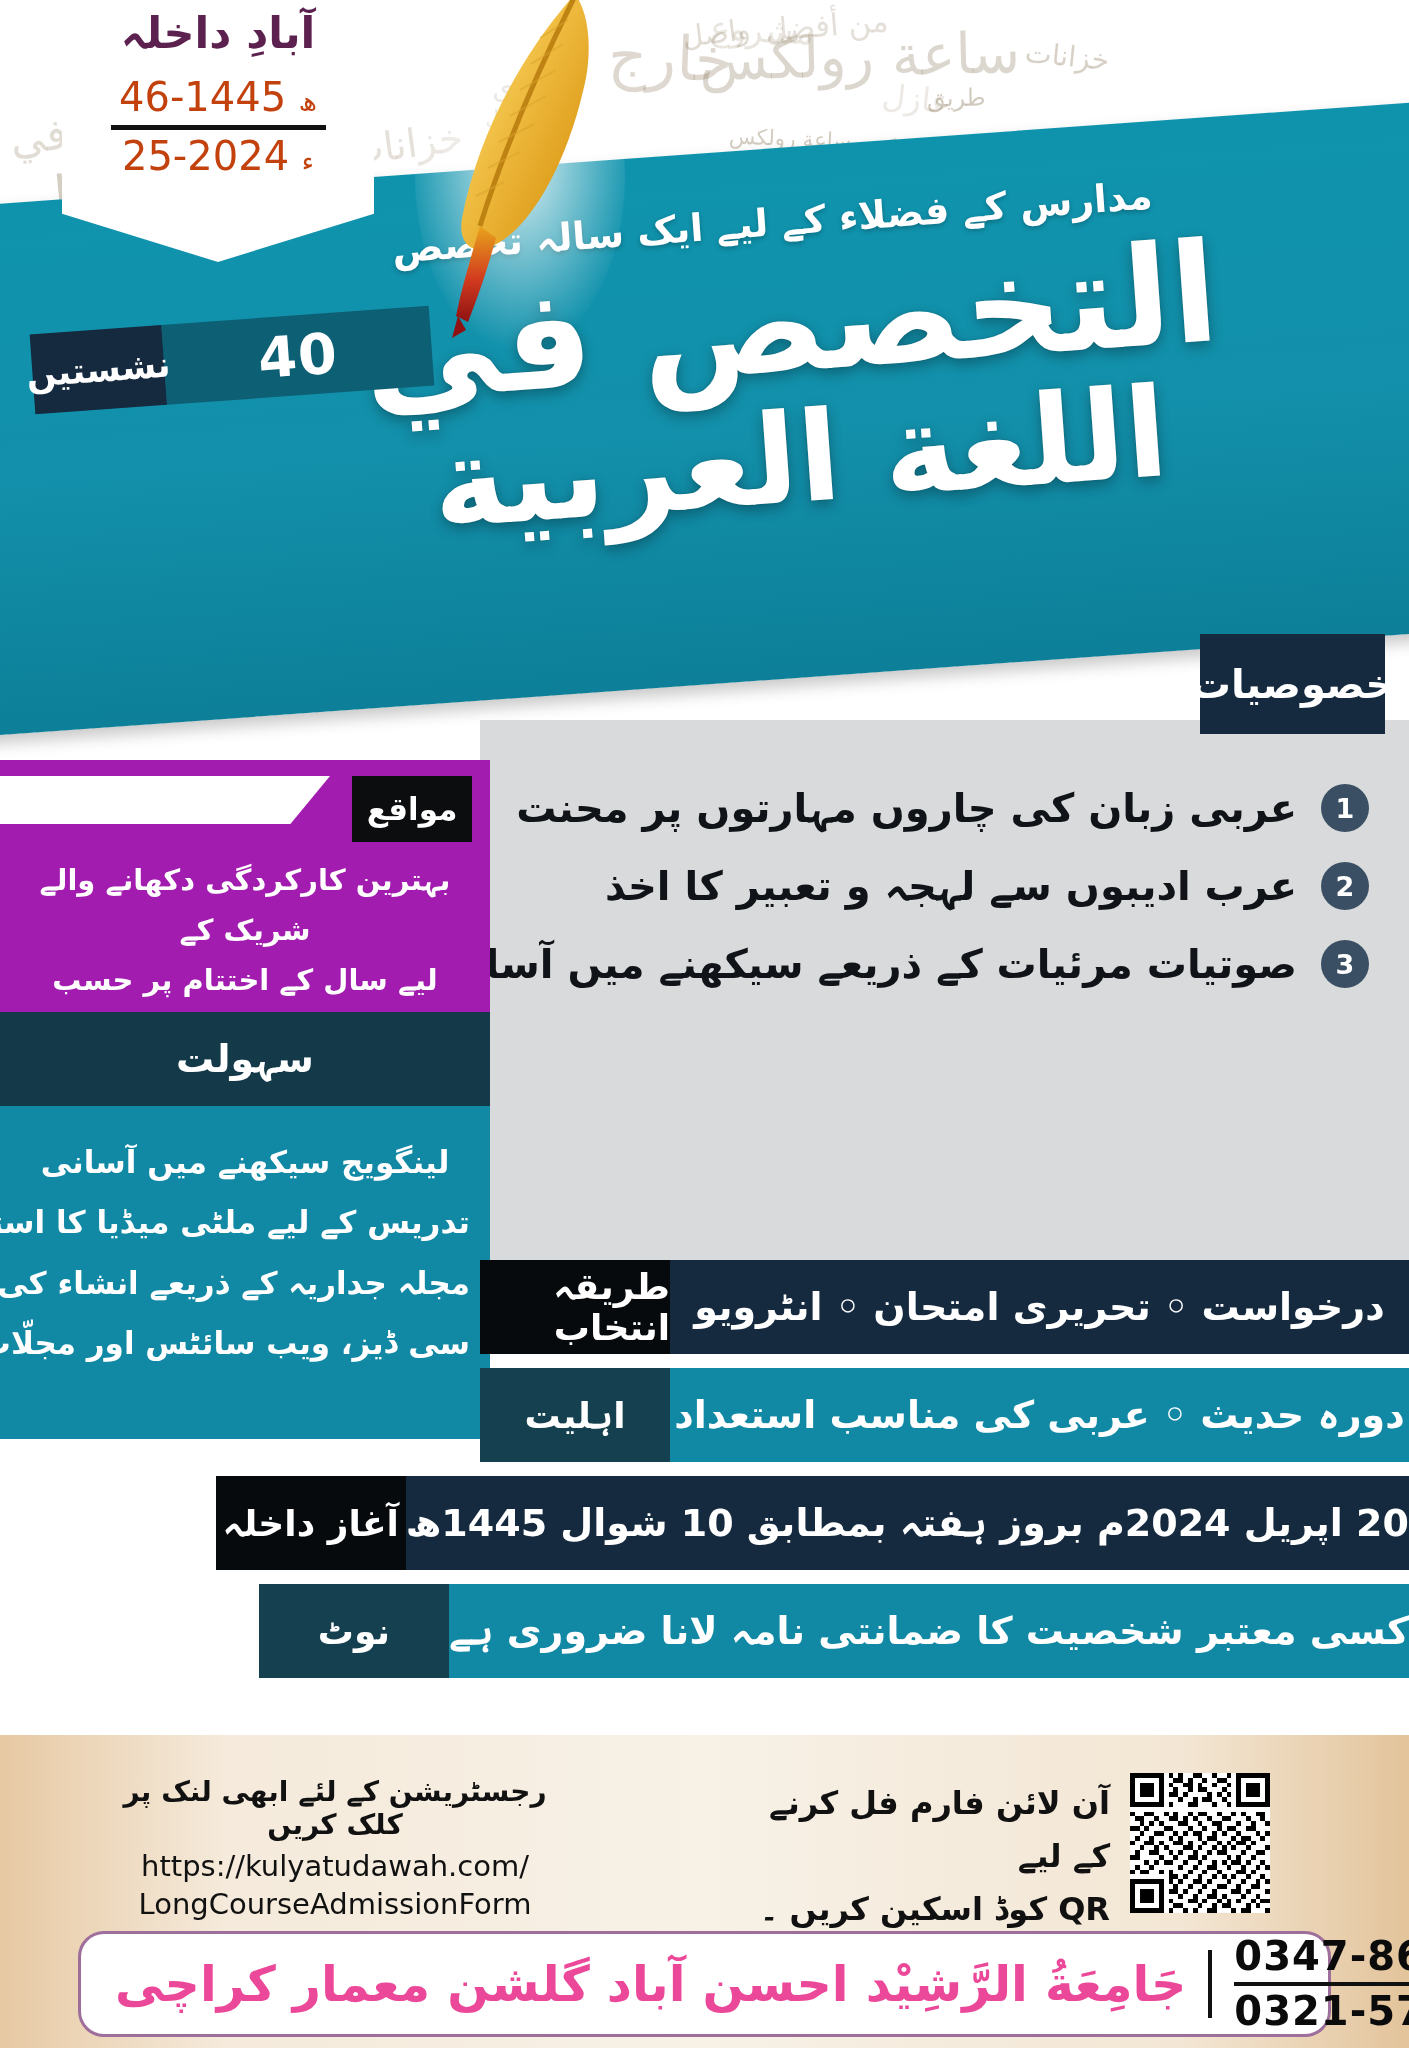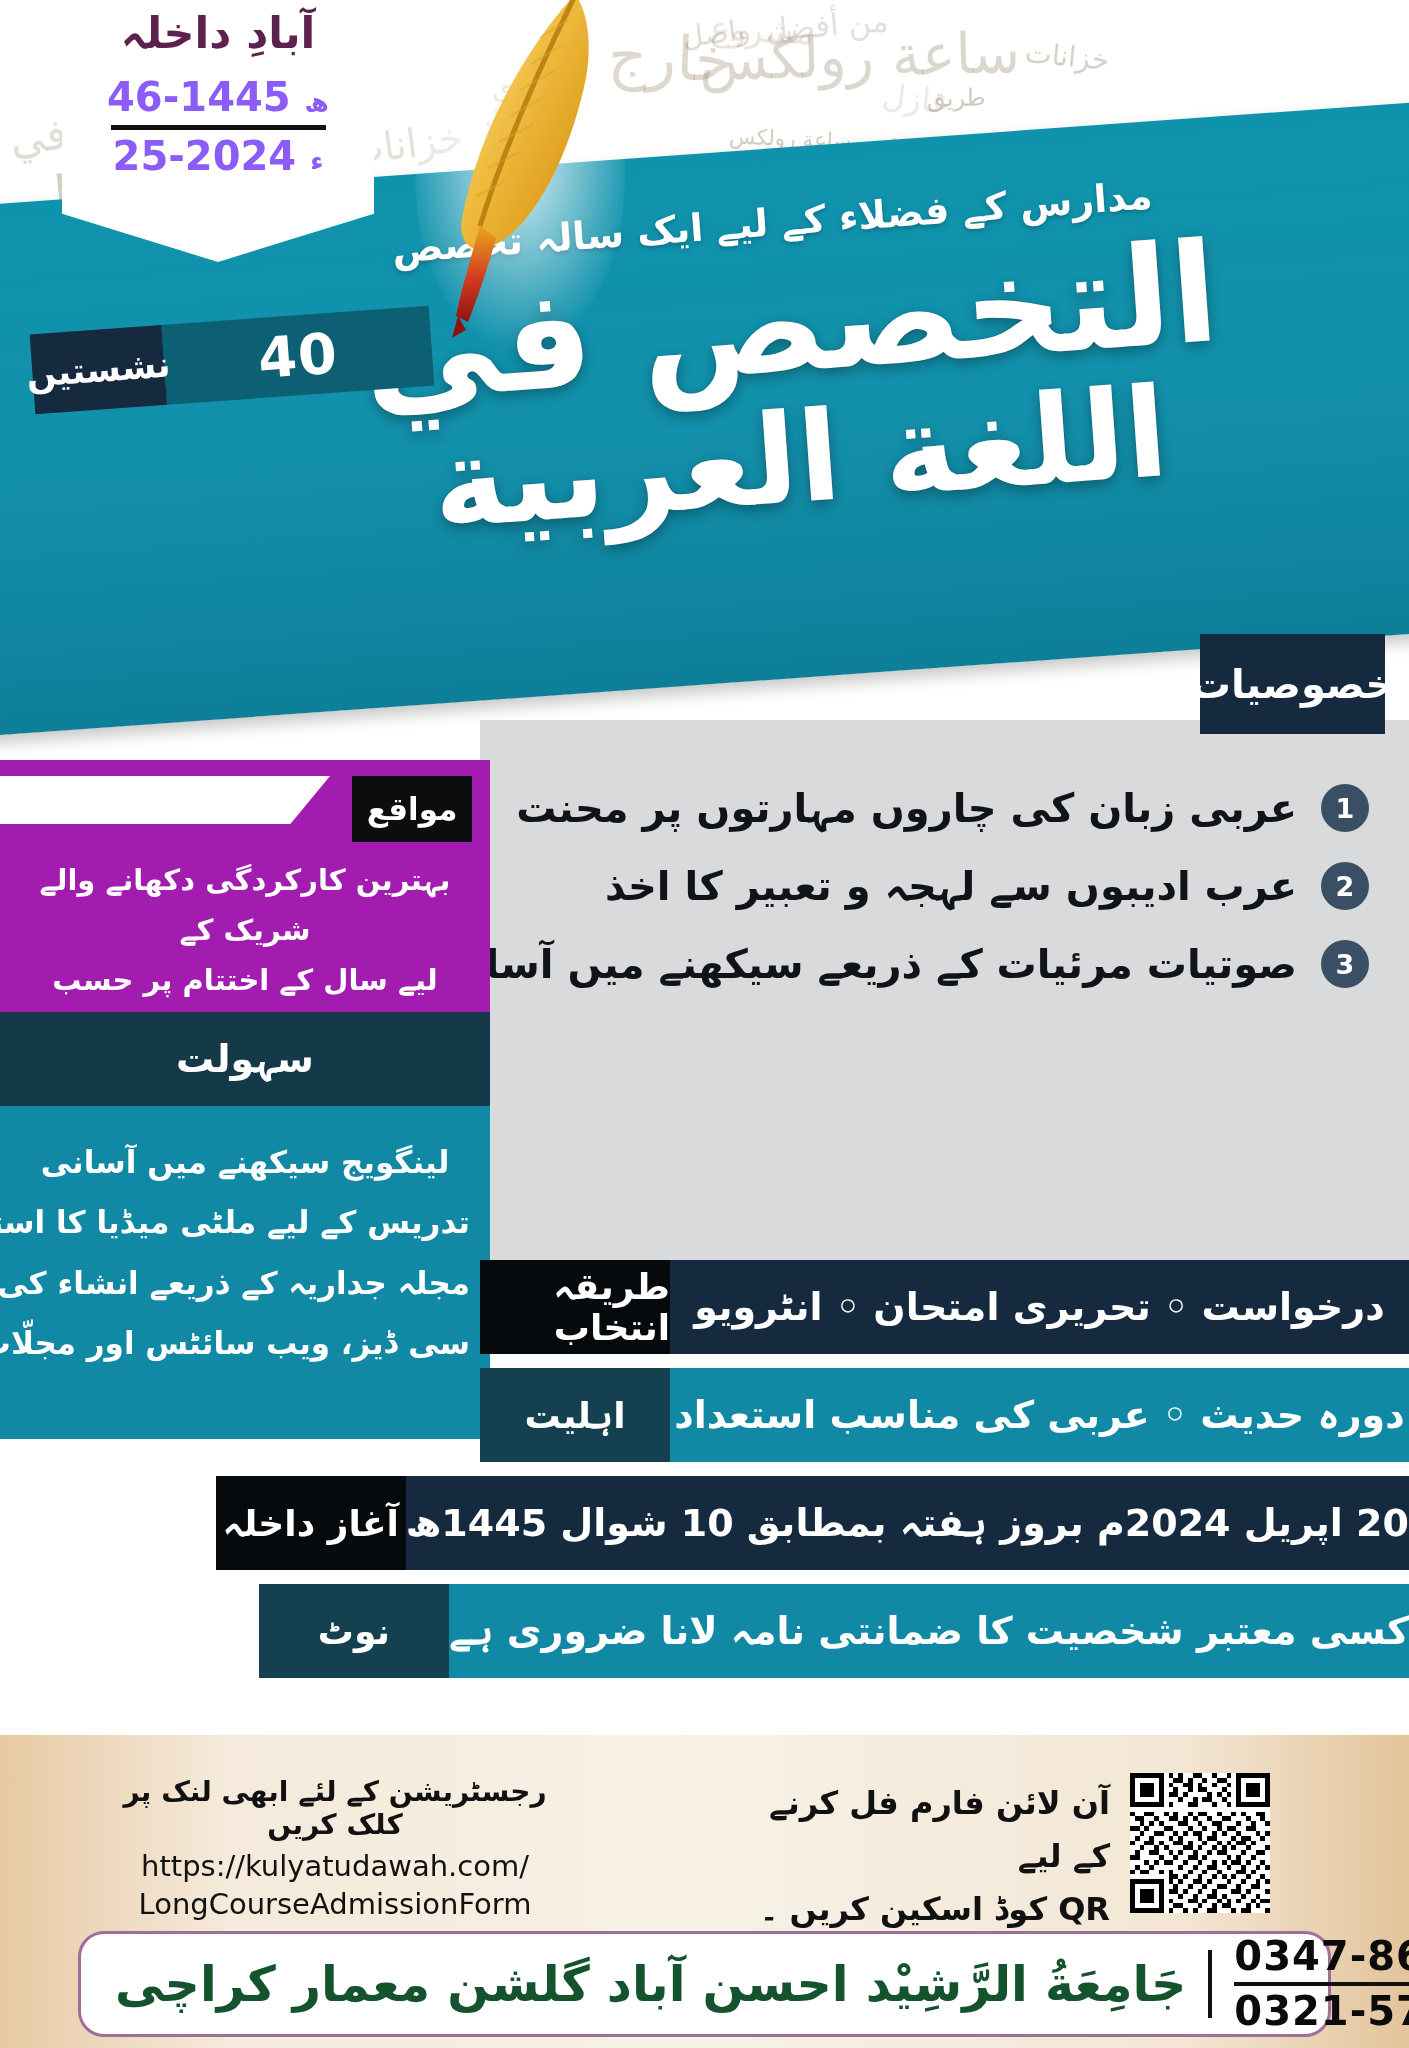--- a/index.html
+++ b/index.html
@@ -31,21 +31,21 @@
     background:#ffffff;z-index:6;
     clip-path:polygon(0 0,100% 0,100% 82%,50% 100%,0 82%);
     box-shadow:0 2px 7px rgba(0,0,0,.25);
     text-align:center;
   }
   .announce-title{
     margin-top:16px;font-size:43px;font-weight:700;color:#5d2150;
     line-height:1.1;letter-spacing:0;
   }
   .hijri,.eesvi{
-    font-size:40px;font-weight:700;color:#8b5cf6;line-height:1.12;
+    font-size:40px;font-weight:400;color:#c2410c;line-height:1.12;
     direction:rtl;
   }
   .hijri{margin-top:18px;}
   .yr-rule{width:215px;height:5px;background:#111;margin:5px auto 4px;}
   .eesvi{margin-bottom:16px;}
   .yr-suffix{font-size:26px;}
 
   
   .quill{position:absolute;left:400px;top:-14px;width:230px;height:400px;z-index:5;}
 
@@ -172,21 +172,21 @@
   .reg-line{color:#111;font-size:28px;font-weight:700;margin-bottom:6px;}
   .reg-url{color:#111;font-size:29px;line-height:1.32;font-weight:400;direction:ltr;}
 
   .contact-card{
     position:absolute;left:78px;top:196px;width:1253px;height:106px;
     background:#ffffff;border:3px solid #9e6f9b;border-radius:26px;
     display:flex;flex-direction:row-reverse;align-items:center;
     box-sizing:border-box;padding:0 34px;
   }
   .inst-name{
-    flex:1;text-align:center;color:#14532d;font-size:49px;font-weight:700;white-space:nowrap;
+    flex:1;text-align:center;color:#ec4899;font-size:49px;font-weight:700;white-space:nowrap;
   }
   .divider-v{width:4px;height:68px;background:#111;margin:0 22px;flex:0 0 auto;}
   .phones{text-align:center;direction:ltr;flex:0 0 auto;}
   .phone{font-size:40px;font-weight:800;color:#0b0b0b;letter-spacing:1px;line-height:1.12;}
   .ph-rule{width:100%;height:4px;background:#111;margin:3px 0;}
 </style>
 </head>
 <body>
 
 <div class="poster">

